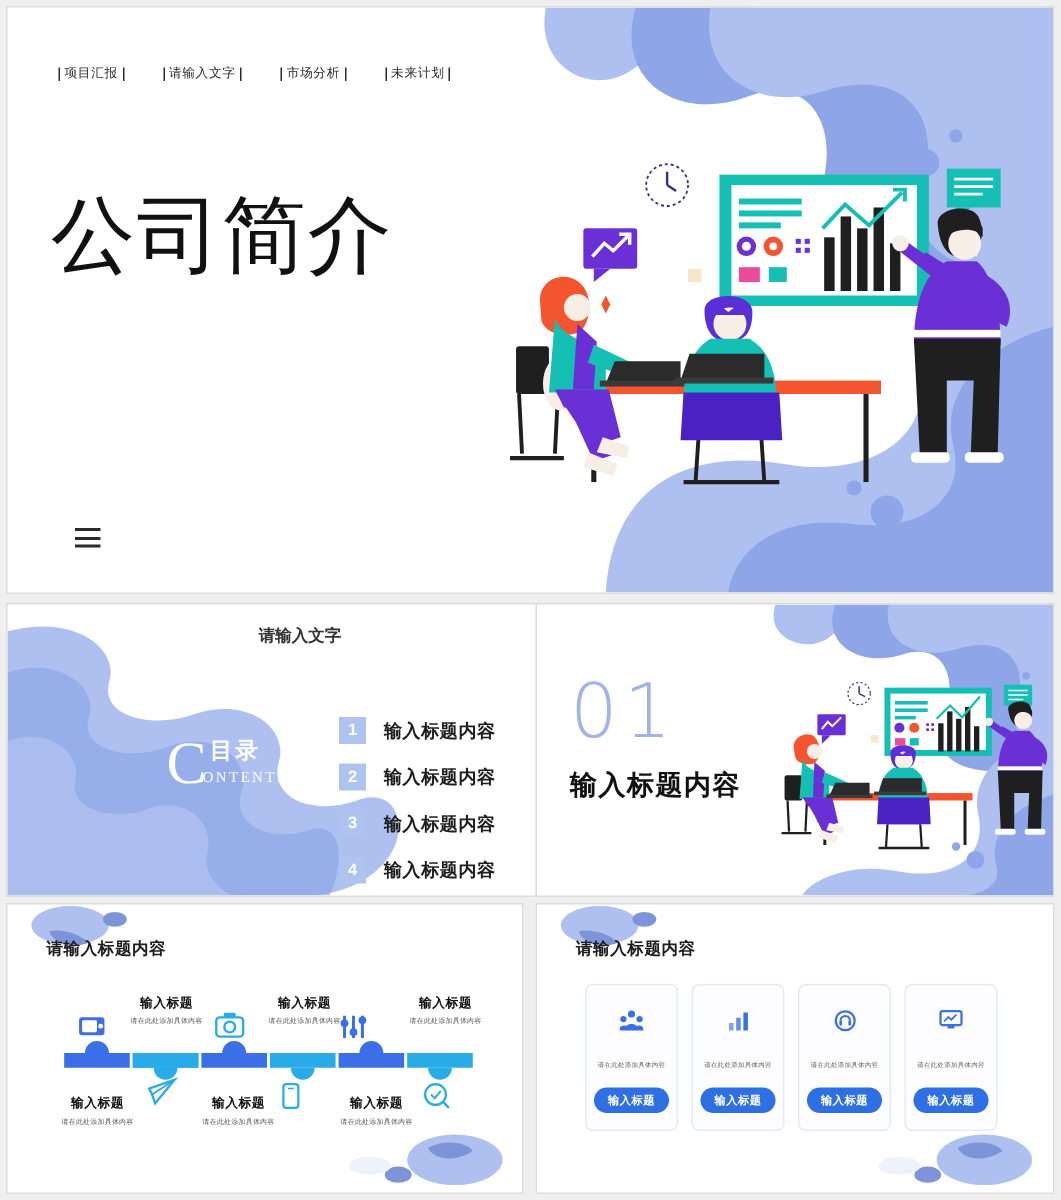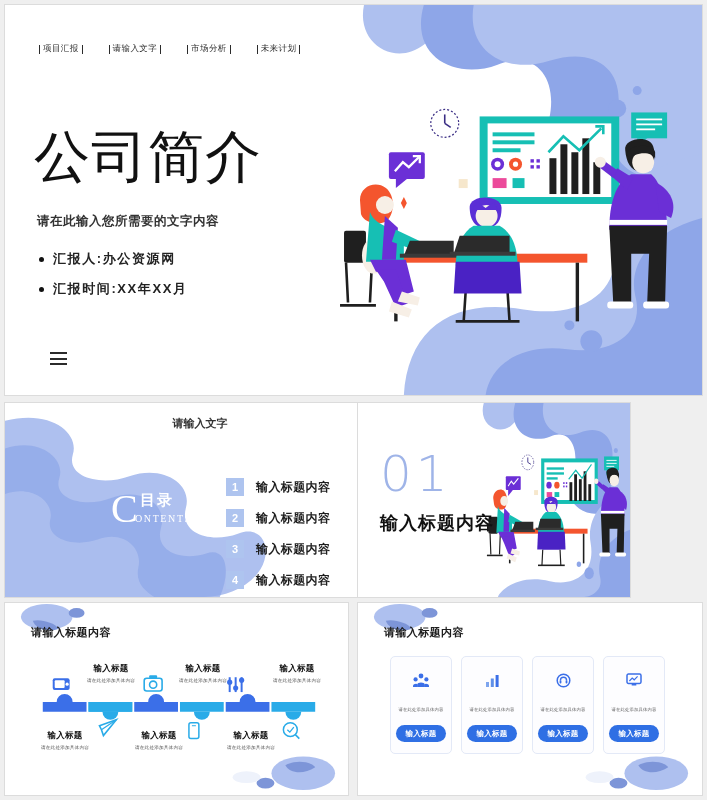--- a/index.html
+++ b/index.html
@@ -13,21 +13,21 @@
 
   
   .slide {
     position: absolute;
     background: #ffffff;
     overflow: hidden;
     border: 1px solid #dcdcdc;
   }
   .slide-hero  { left: 4px;   top: 4px;   width: 699px; height: 392px; }
   .slide-toc   { left: 4px;   top: 402px; width: 392px; height: 196px; }
-  .slide-sect  { left: 357px; top: 402px; width: 274px; height: 196px; }
+  .slide-sect  { left: 357px; top: 402px; width: 346px; height: 196px; }
   .slide-time  { left: 4px;   top: 602px; width: 345px; height: 194px; }
   .slide-cards { left: 357px; top: 602px; width: 346px; height: 194px; }
 
   .blobsvg { position: absolute; inset: 0; width: 100%; height: 100%; }
 
   
   .nav { position: absolute; left: 34px; top: 38px; display: flex; gap: 26px; z-index: 5; }
   .nav-item {
     font-size: 8.5px; color: #2b2b2b; letter-spacing: .4px;
     display: flex; align-items: center; gap: 3px; white-space: nowrap;
@@ -258,32 +258,21 @@
         <span class="nav-bar"></span>
       </div>
       <div class="nav-item">
         <span class="nav-bar"></span>
         <span>未来计划</span>
         <span class="nav-bar"></span>
       </div>
     </div>
 
     <div class="hero-title">公司简介</div>
-    <div class="hero-sub">请在此输入您所需要的文字内容</div>
-
-    <div class="hero-list">
-      <div class="hero-li">
-        <span class="dot"></span>
-        <span>汇报人:办公资源网</span>
-      </div>
-      <div class="hero-li">
-        <span class="dot"></span>
-        <span>汇报时间:XX年XX月</span>
-      </div>
-    </div>
+
 
     <div class="hamburger">
       <span></span>
       <span></span>
       <span></span>
     </div>
   </div>
 
   <div class="slide slide-toc">
     <svg class="blobsvg" viewBox="0 0 345 196" preserveAspectRatio="none">

